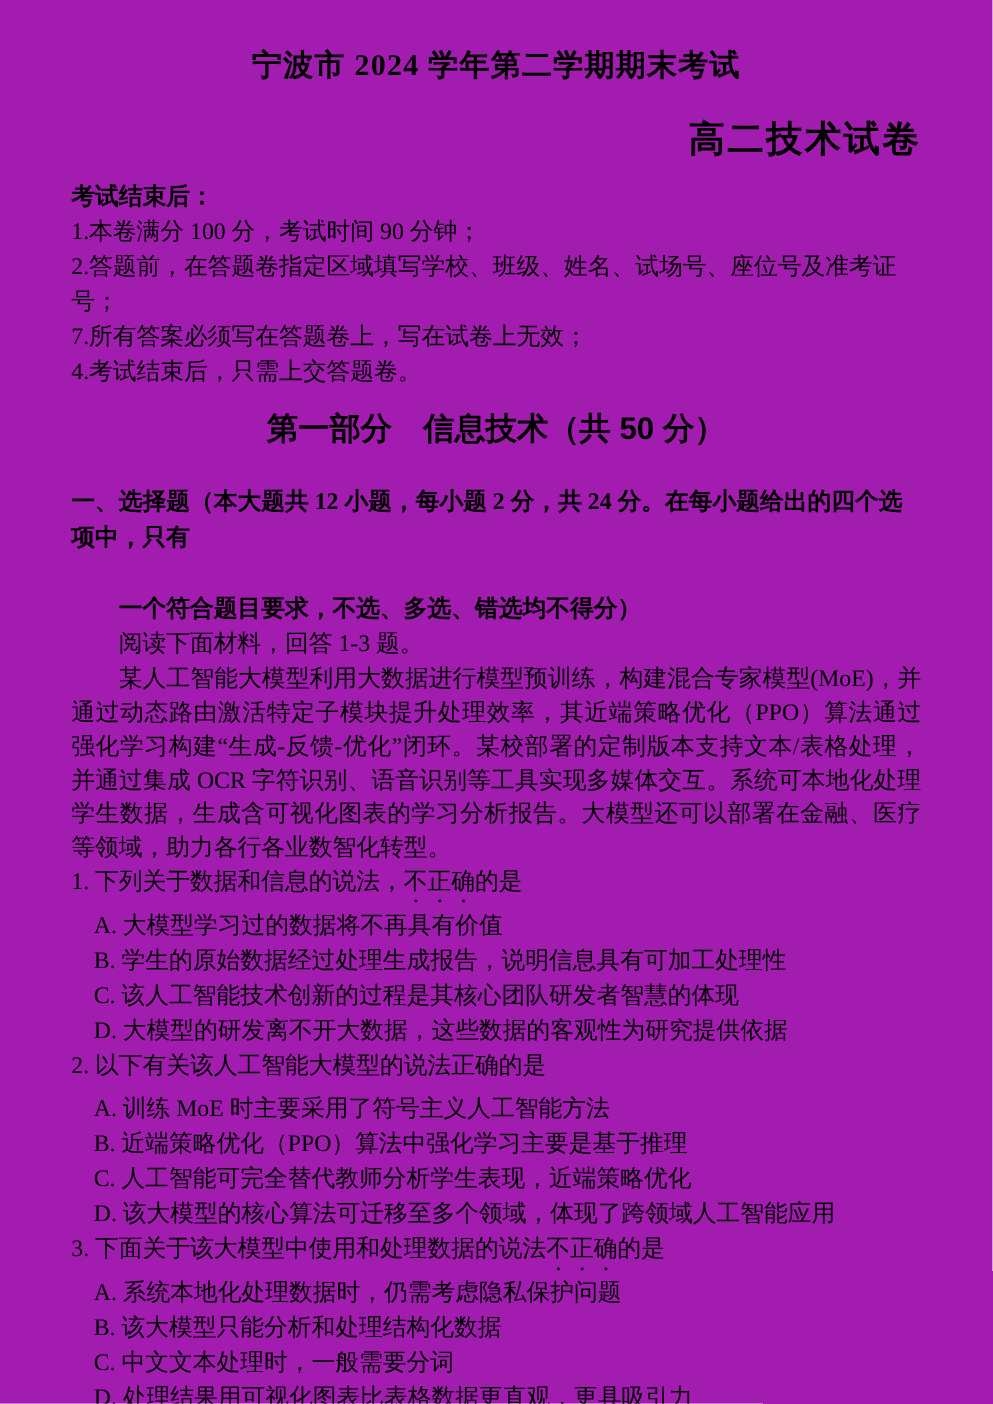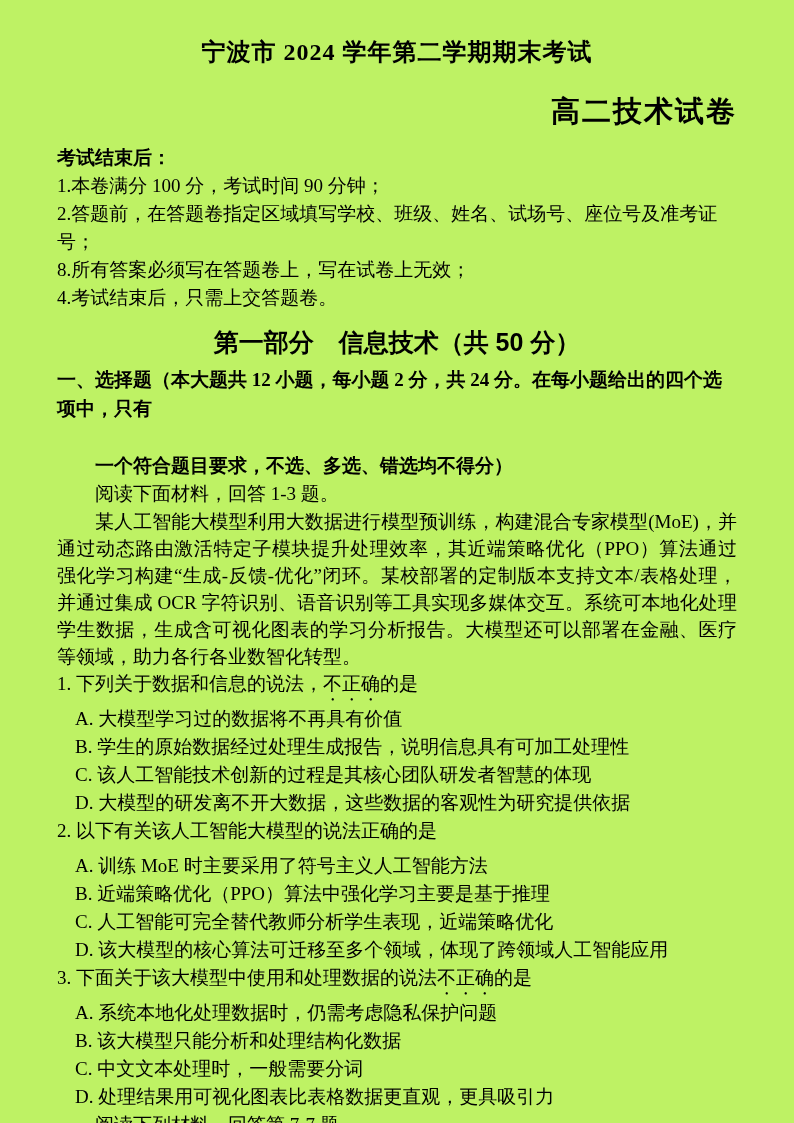--- a/index.html
+++ b/index.html
@@ -7,21 +7,21 @@
     padding: 0;
     background: #ffffff;
     color: #000000;
     font-family: "Liberation Serif", "DejaVu Serif", serif;
   }
   .page {
     position: relative;
     width: 794px;
     height: 1123px;
     margin: 0 auto;
-    background: #bef264;
+    background: #a21caf;
     box-sizing: border-box;
     padding: 26px 57px 0 57px;
     overflow: hidden;
   }
   .doc-title {
     text-align: center;
     font-size: 24px;
     font-weight: bold;
     margin: 10px 0 0 0;
     letter-spacing: 1px;
@@ -40,21 +40,21 @@
   }
   .notice-item {
     font-size: 19px;
     line-height: 28px;
   }
   .section-title {
     text-align: center;
     font-family: "Liberation Sans", "DejaVu Sans", sans-serif;
     font-size: 25px;
     font-weight: bold;
-    margin: 14px 0 6px 0;
+    margin: 14px 0 28px 0;
   }
   .mcq-heading-line1 {
     font-size: 19px;
     font-weight: bold;
     line-height: 29px;
   }
   .mcq-heading-line2 {
     font-size: 19px;
     font-weight: bold;
     line-height: 29px;
@@ -96,21 +96,21 @@
 
 <div class="page">
 
   <div class="doc-title">宁波市 2024 学年第二学期期末考试</div>
   <div class="doc-subtitle">高二技术试卷</div>
 
   <div>
     <div class="notice-heading">考试结束后：</div>
     <div class="notice-item">1.本卷满分 100 分，考试时间 90 分钟；</div>
     <div class="notice-item">2.答题前，在答题卷指定区域填写学校、班级、姓名、试场号、座位号及准考证号；</div>
-    <div class="notice-item">8.所有答案必须写在答题卷上，写在试卷上无效；</div>
+    <div class="notice-item">7.所有答案必须写在答题卷上，写在试卷上无效；</div>
     <div class="notice-item">4.考试结束后，只需上交答题卷。</div>
   </div>
 
   <div class="section-title">第一部分　信息技术（共 50 分）</div>
 
   <div>
     <div class="mcq-heading-line1">一、选择题（本大题共 12 小题，每小题 2 分，共 24 分。在每小题给出的四个选项中，只有</div>
     <div class="mcq-heading-line2">一个符合题目要求，不选、多选、错选均不得分）</div>
   </div>
 

